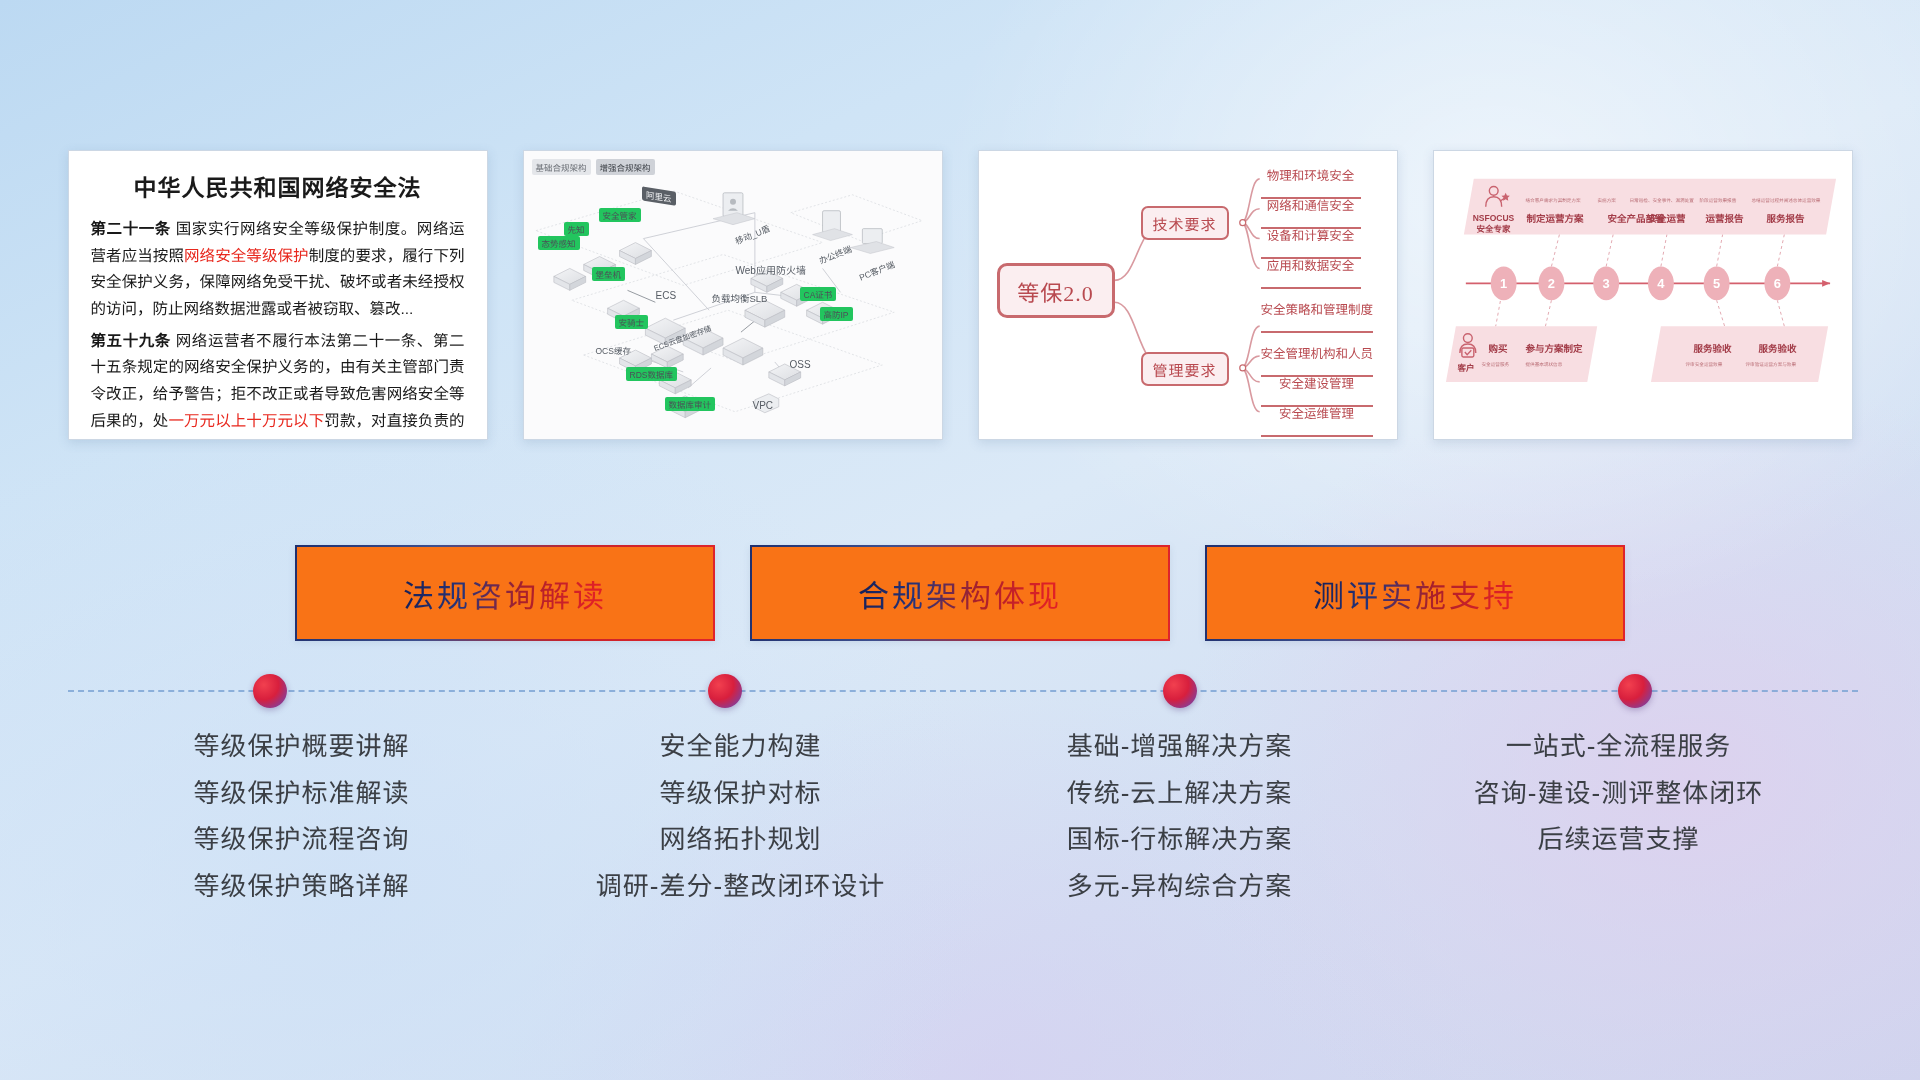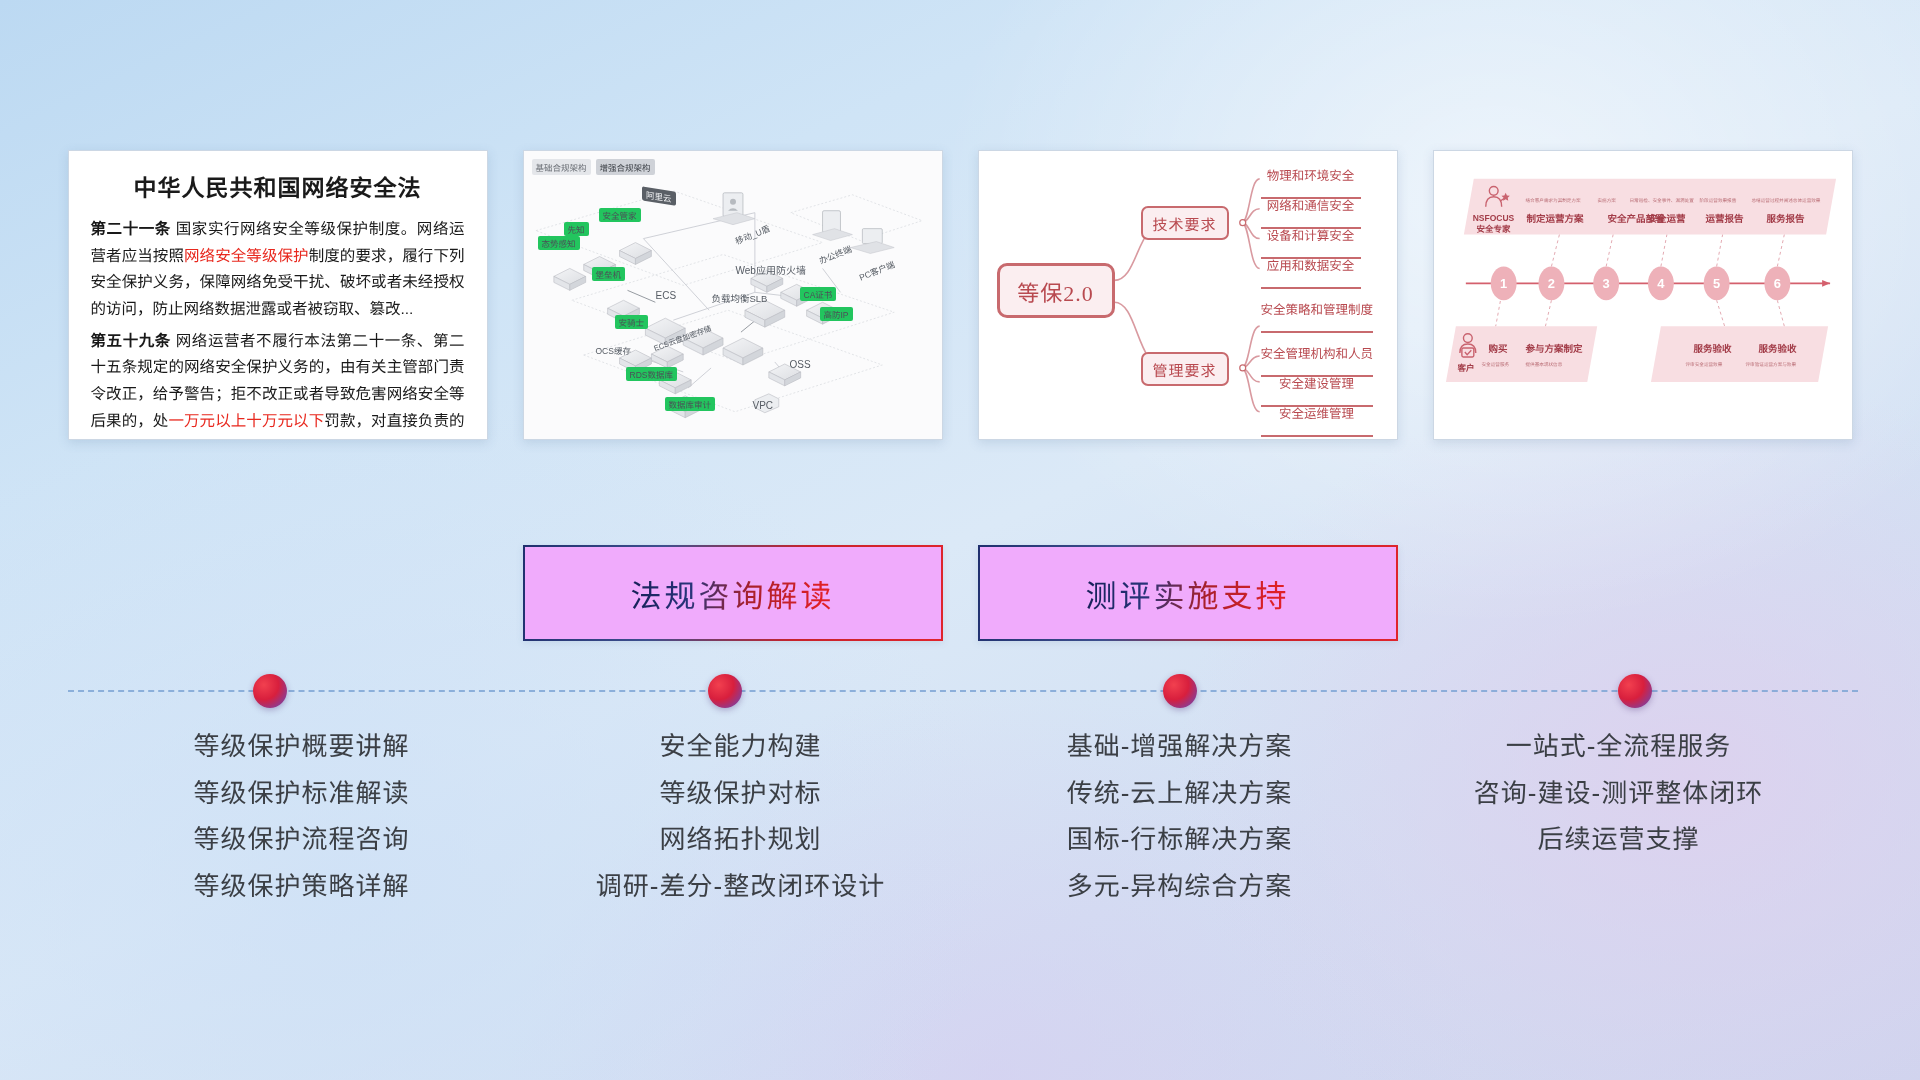--- a/index.html
+++ b/index.html
@@ -133,21 +133,21 @@
 
   
   .title-row {
     position: absolute;
     left: 0; top: 545px;
     width: 1920px; height: 100px;
     display: flex; justify-content: center; gap: 35px;
   }
   .title-box {
     width: 420px; height: 96px;
-    background: #f0abfc;
+    background: #f97316;
     position: relative;
     display: flex; align-items: center; justify-content: center;
     box-shadow: 0 2px 7px rgba(80,110,150,0.13);
   }
   .title-box::before {
     content: "";
     position: absolute; inset: 0;
     border: 2px solid;
     border-image: linear-gradient(100deg, #1f2f6e 0%, #3d4f8e 32%, #c8222a 66%, #e0242c 100%) 1;
     pointer-events: none;
@@ -496,20 +496,23 @@
     <div class="flow-bot-label" style="left:325px; top:190px;">服务验收</div>
     <div class="flow-bot-sub" style="left:312px; top:210px;">评审验证运营方案与效果</div>
   </div>
 </div>
 
 <div class="title-row">
   <div class="title-box">
     <span class="title-text">法规咨询解读</span>
   </div>
   <div class="title-box">
+    <span class="title-text">合规架构体现</span>
+  </div>
+  <div class="title-box">
     <span class="title-text">测评实施支持</span>
   </div>
 </div>
 
 <div class="timeline"></div>
 <div class="dot" style="left:253px;"></div>
 <div class="dot" style="left:708px;"></div>
 <div class="dot" style="left:1163px;"></div>
 <div class="dot" style="left:1618px;"></div>
 

